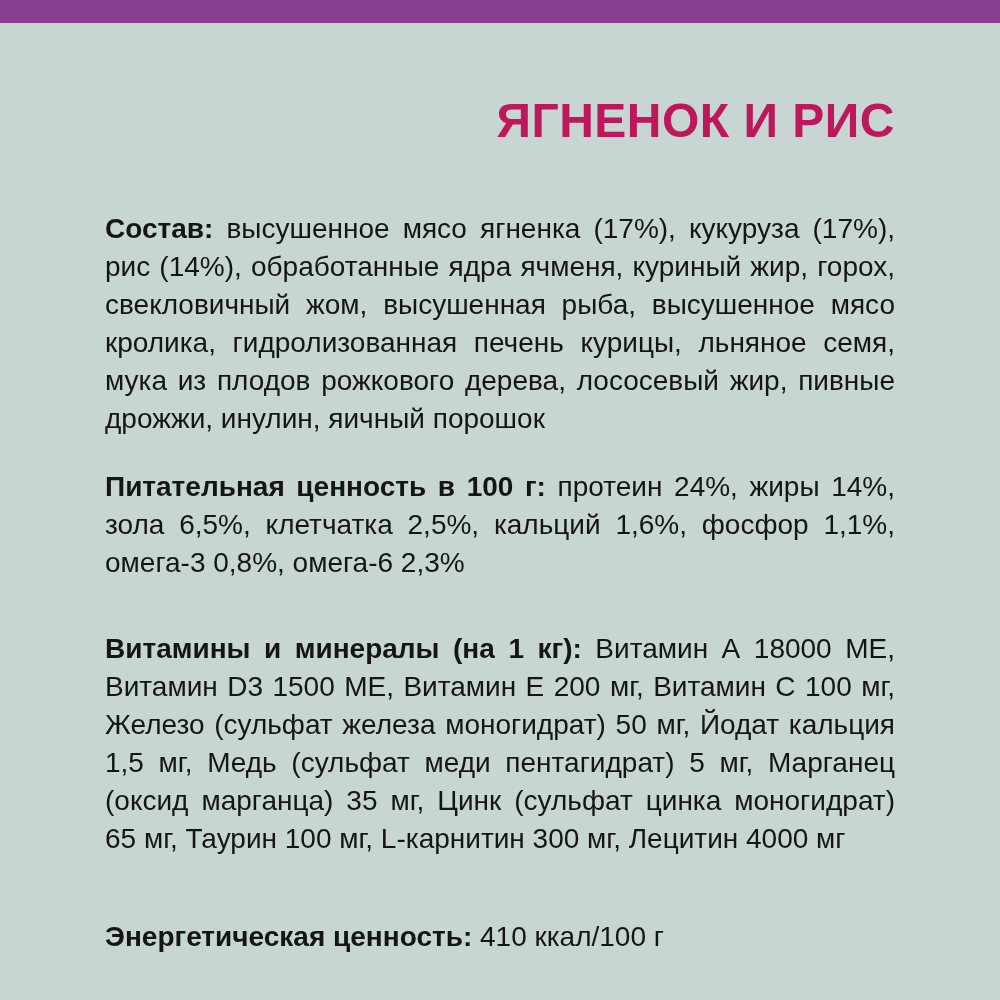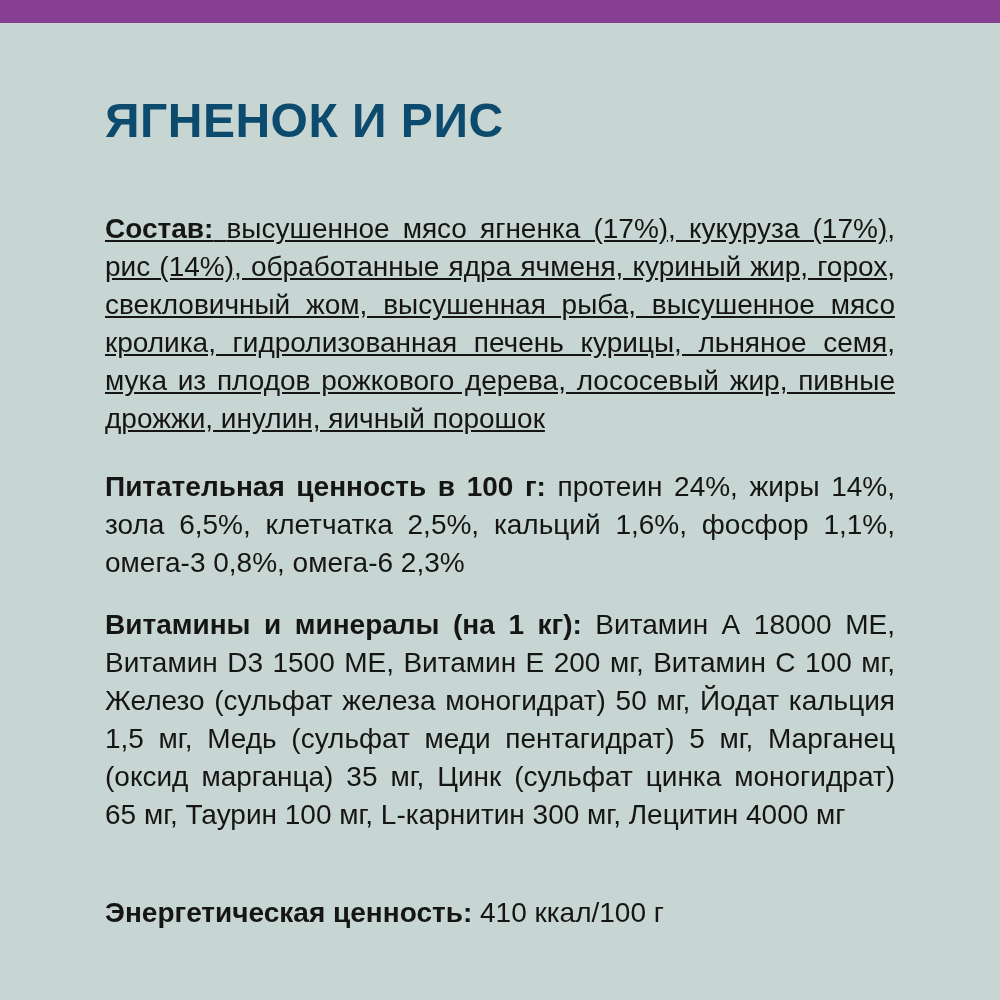--- a/index.html
+++ b/index.html
@@ -22,35 +22,35 @@
   .card {
     padding: 0 105px;
     box-sizing: border-box;
     width: 1000px;
   }
   h1.page-title {
     margin: 70px 0 62px 0;
     font-size: 48px;
     line-height: 1.15;
     font-weight: 700;
-    text-align: left;
+    text-align: right;
     letter-spacing: 0.5px;
-    color: #0c4a6e;
+    color: #be185d;
   }
   p.section {
     margin: 0;
     font-size: 28px;
     line-height: 38px;
     text-align: justify;
   }
   p.section .label {
     font-weight: 700;
   }
-  p.composition   { margin-bottom: 30px; text-decoration: underline; }
-  p.nutrition     { margin-bottom: 24px; }
+  p.composition   { margin-bottom: 30px; }
+  p.nutrition     { margin-bottom: 48px; }
   p.vitamins      { margin-bottom: 60px; }
   p.energy        { text-align: left; }
 </style>
 </head>
 <body>
 
 <div class="banner"></div>
 
 <main class="card">
 

